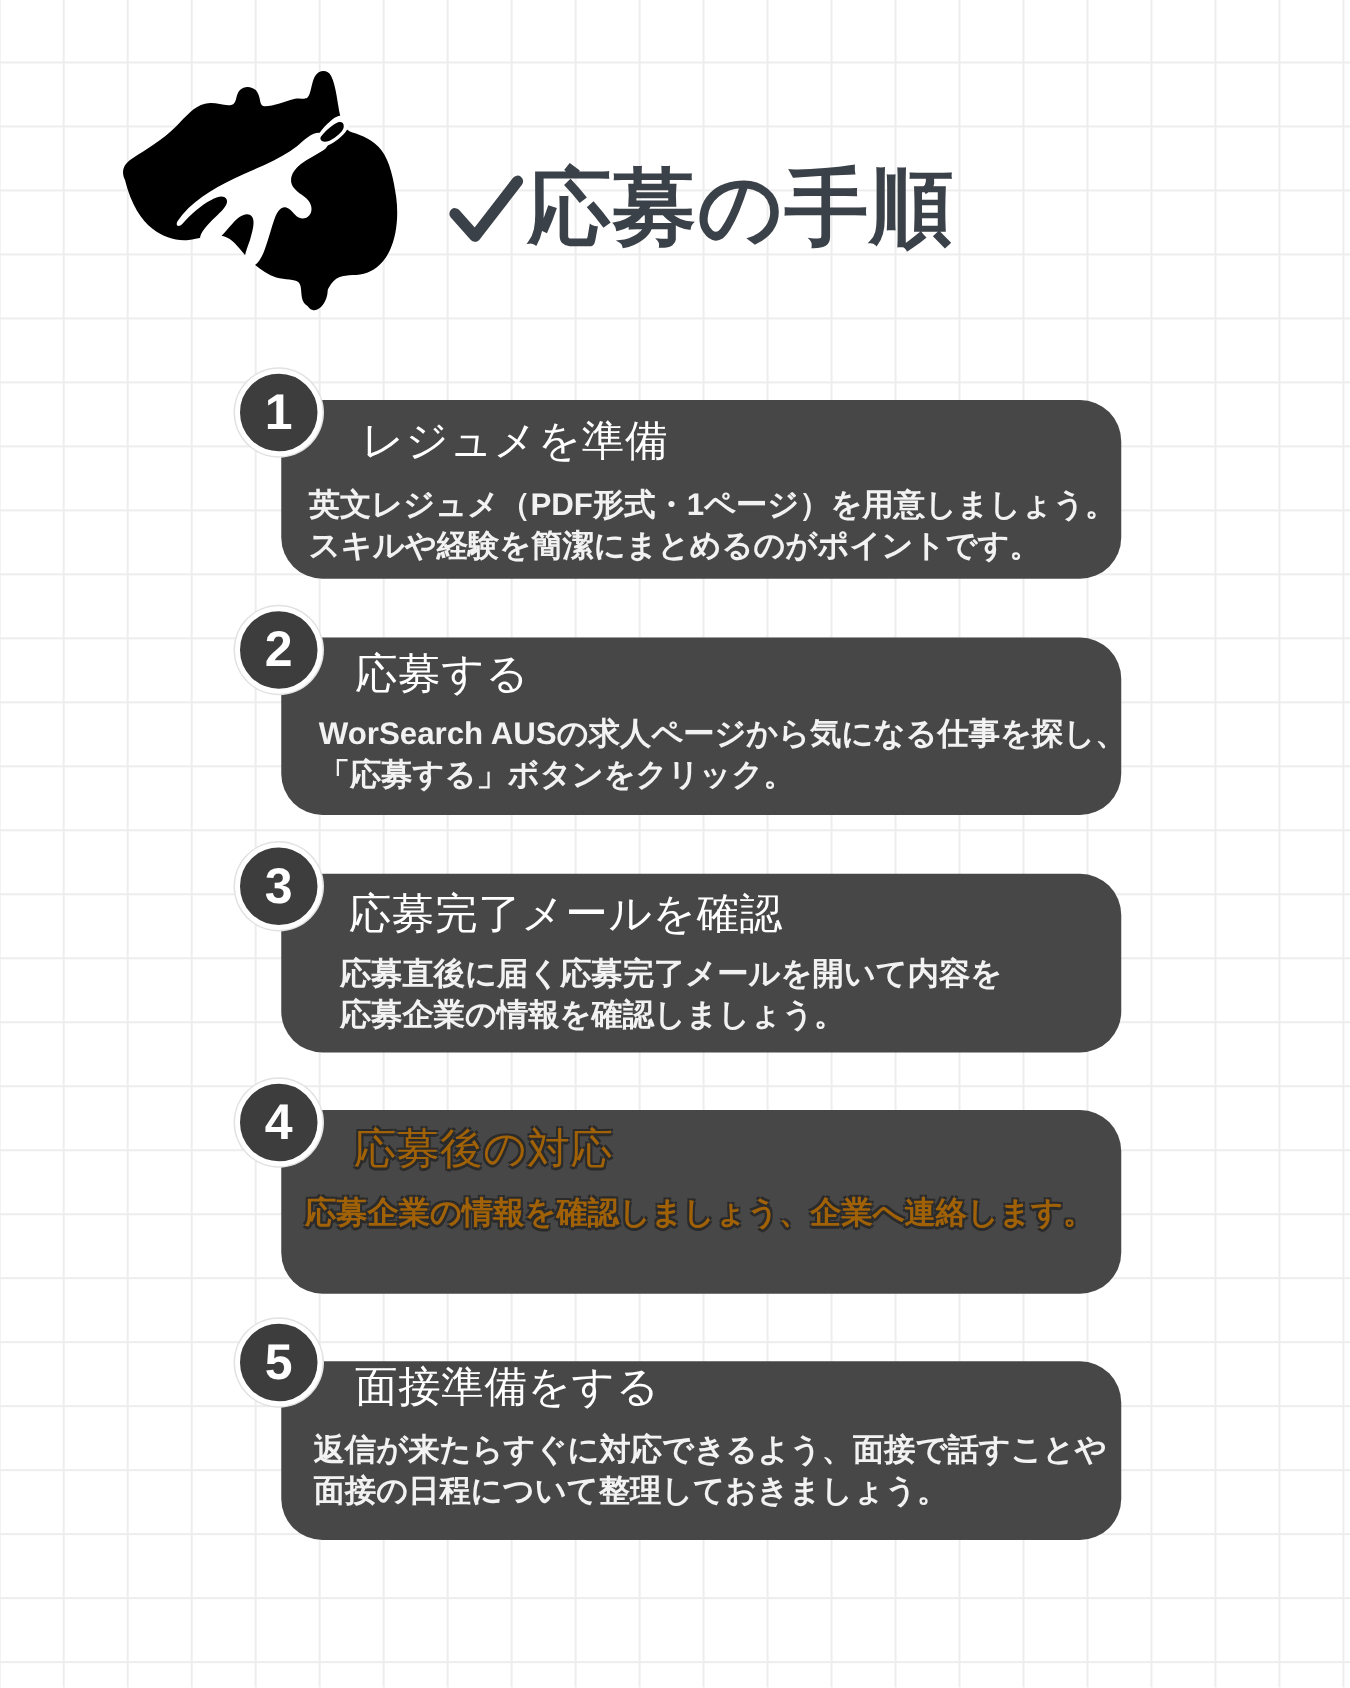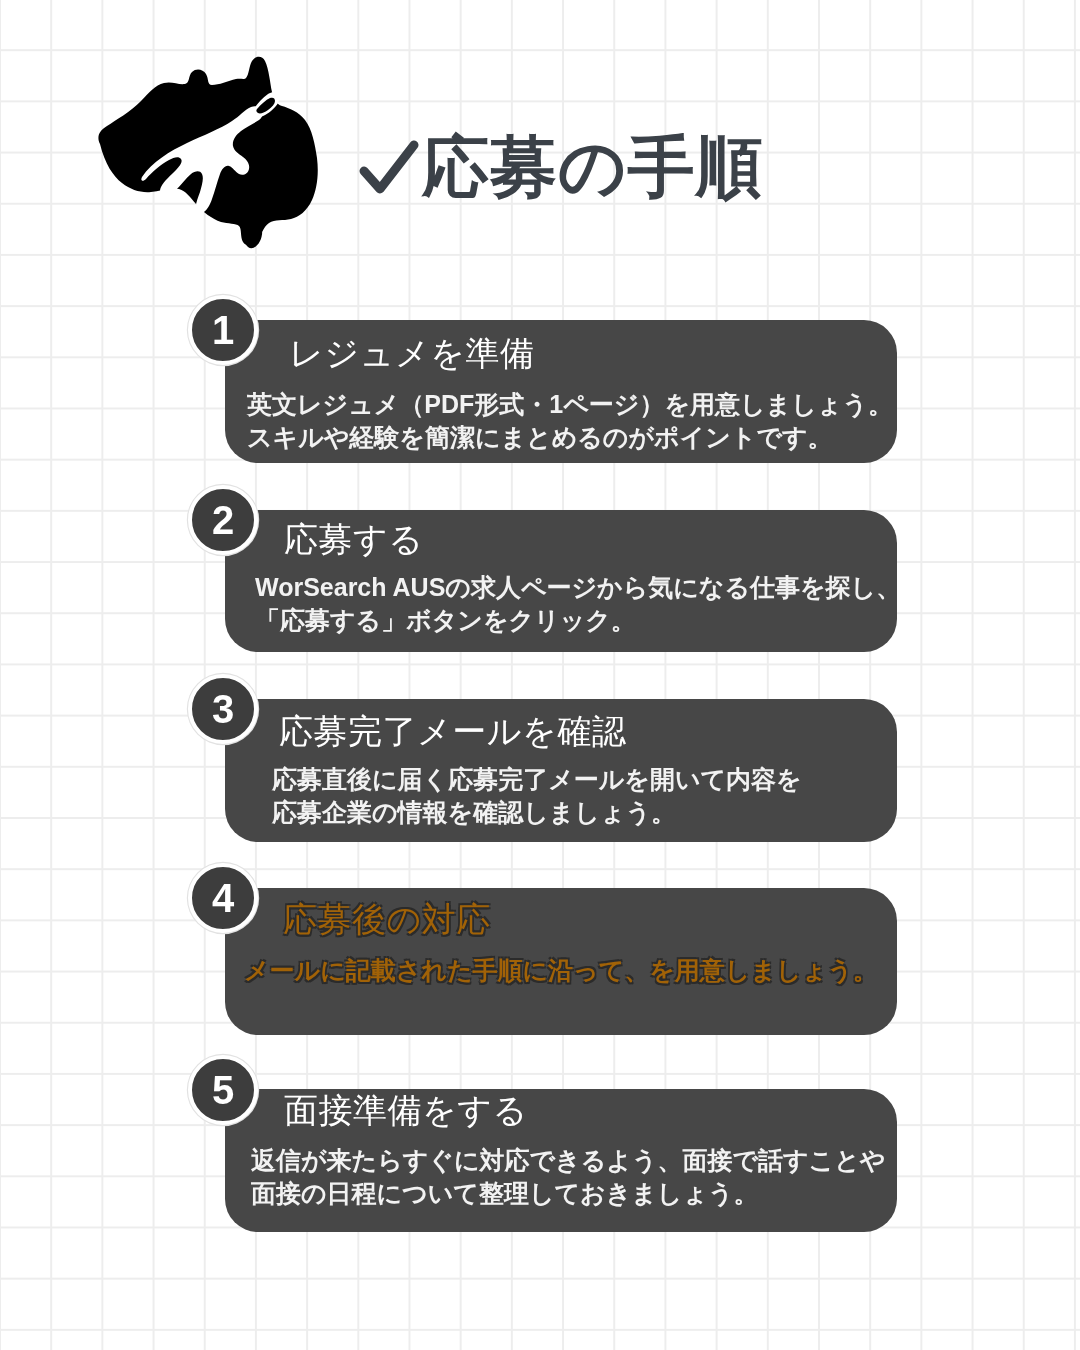--- a/index.html
+++ b/index.html
@@ -312,21 +312,21 @@
       <div class="step-badge">3</div>
       <div class="step-heading">応募完了メールを確認</div>
       <div class="step-body">応募直後に届く応募完了メールを開いて内容を
 応募企業の情報を確認しましょう。</div>
     </div>
 
     <div class="step step--accent" id="step-4">
       <div class="step-card"></div>
       <div class="step-badge">4</div>
       <div class="step-heading">応募後の対応</div>
-      <div class="step-body">メールに記載された手順に沿って、を用意しましょう。</div>
+      <div class="step-body">応募企業の情報を確認しましょう、企業へ連絡します。</div>
     </div>
 
     <div class="step" id="step-5">
       <div class="step-card"></div>
       <div class="step-badge">5</div>
       <div class="step-heading">面接準備をする</div>
       <div class="step-body">返信が来たらすぐに対応できるよう、面接で話すことや
 面接の日程について整理しておきましょう。</div>
     </div>
 

